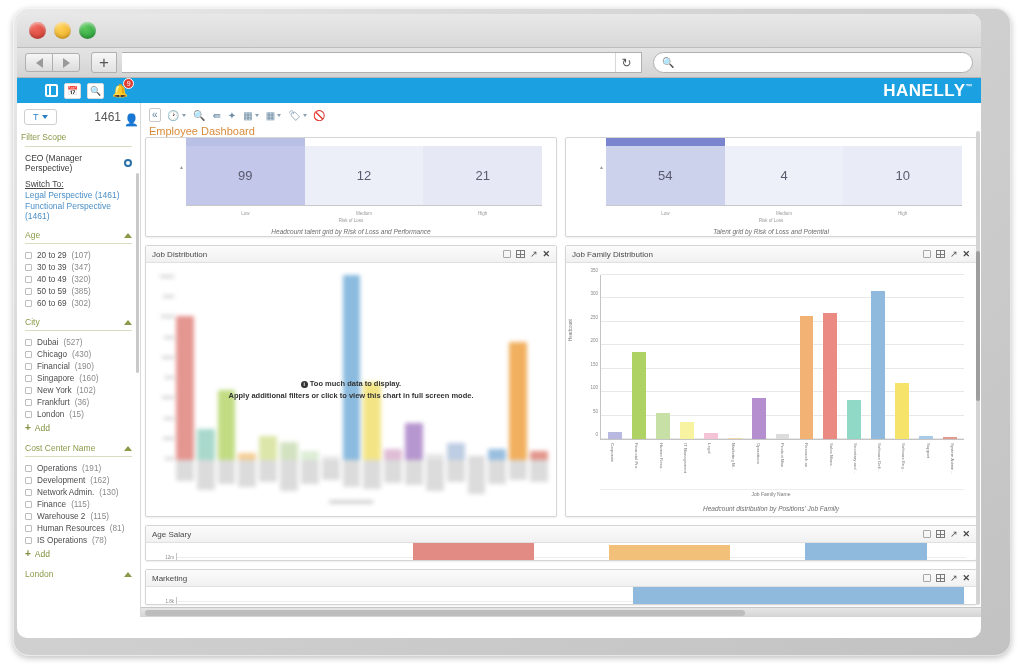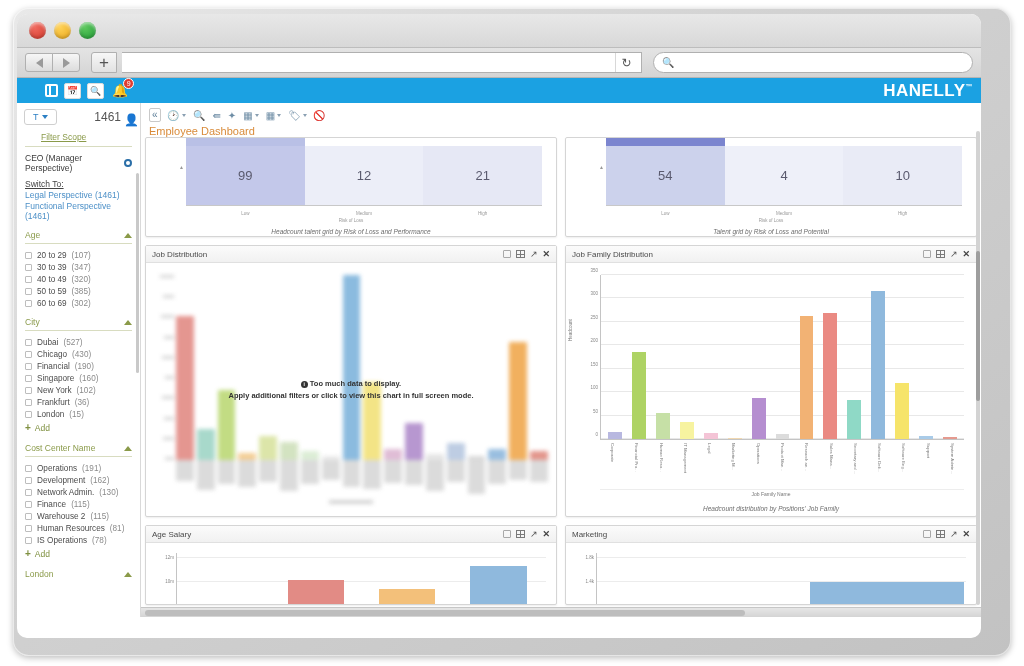--- a/index.html
+++ b/index.html
@@ -121,21 +121,21 @@
     display:flex; flex-direction:column; font-size:8px; position:relative;
   }
   .side-top { display:flex; align-items:center; justify-content:space-between; padding:6px 7px 4px 7px; }
   .tbtn {
     border:1px solid #cfcfcf; border-radius:3px; background:#fff; color:#2b7fc4;
     font-size:9px; padding:2px 8px; display:flex; align-items:center; gap:3px;
   }
   .count-wrap { display:flex; align-items:center; gap:3px; color:#555; font-size:12px; }
   .person { width:9px;height:9px; color:#4a78a8; }
 
-  .scope-title { color:#8a9a49; padding:3px 8px 4px 24px; font-size:8.5px;text-decoration:underline; }
+  .scope-title { color:#8a9a49; padding:3px 8px 4px 4px; font-size:8.5px; }
   .divider { height:1px; background:#d8dcc0; margin:0 8px 6px 8px; }
   .scope-row { display:flex; align-items:center; justify-content:space-between; padding:0 8px 6px 8px; color:#3a3a3a; font-size:8.5px;}
   .gear-sm { width:8px;height:8px;border-radius:50%;border:2px solid #2b6fa8; }
   .switch-label { padding: 0 8px 1px 8px; color:#444; font-size:8.5px;text-decoration:underline; }
   .switch-link { padding: 0 8px 1px 8px; color:#4b8fc7; font-size:8.5px; }
 
   .facet { margin-top: 6px; }
   .facet-head {
     display:flex; align-items:center; justify-content:space-between;
     padding: 2px 8px 3px 8px; color:#8a9a49; font-size:8.5px;
@@ -754,21 +754,21 @@
                     </div>
                     <div class="jf-xname">Job Family Name</div>
                     <div class="jf-sep"></div>
                     <div class="jf-caption">Headcount distribution by Positions' Job Family</div>
                   </div>
                 </div>
               </div>
 
             </div>
 
-            <div class="grid-row" style="height:80px;">
+            <div class="grid-row" style="height:80px;flex-direction:column;">
 
               <div class="panel">
                 <div class="panel-head">
                   <span class="panel-title">Age Salary</span>
                   <span class="panel-tools">
                     <span class="tool-sq"></span>
                     <span class="tool-grid"></span>
                     <span class="tool-exp">↗</span>
                     <span class="tool-x">✕</span>
                   </span>

